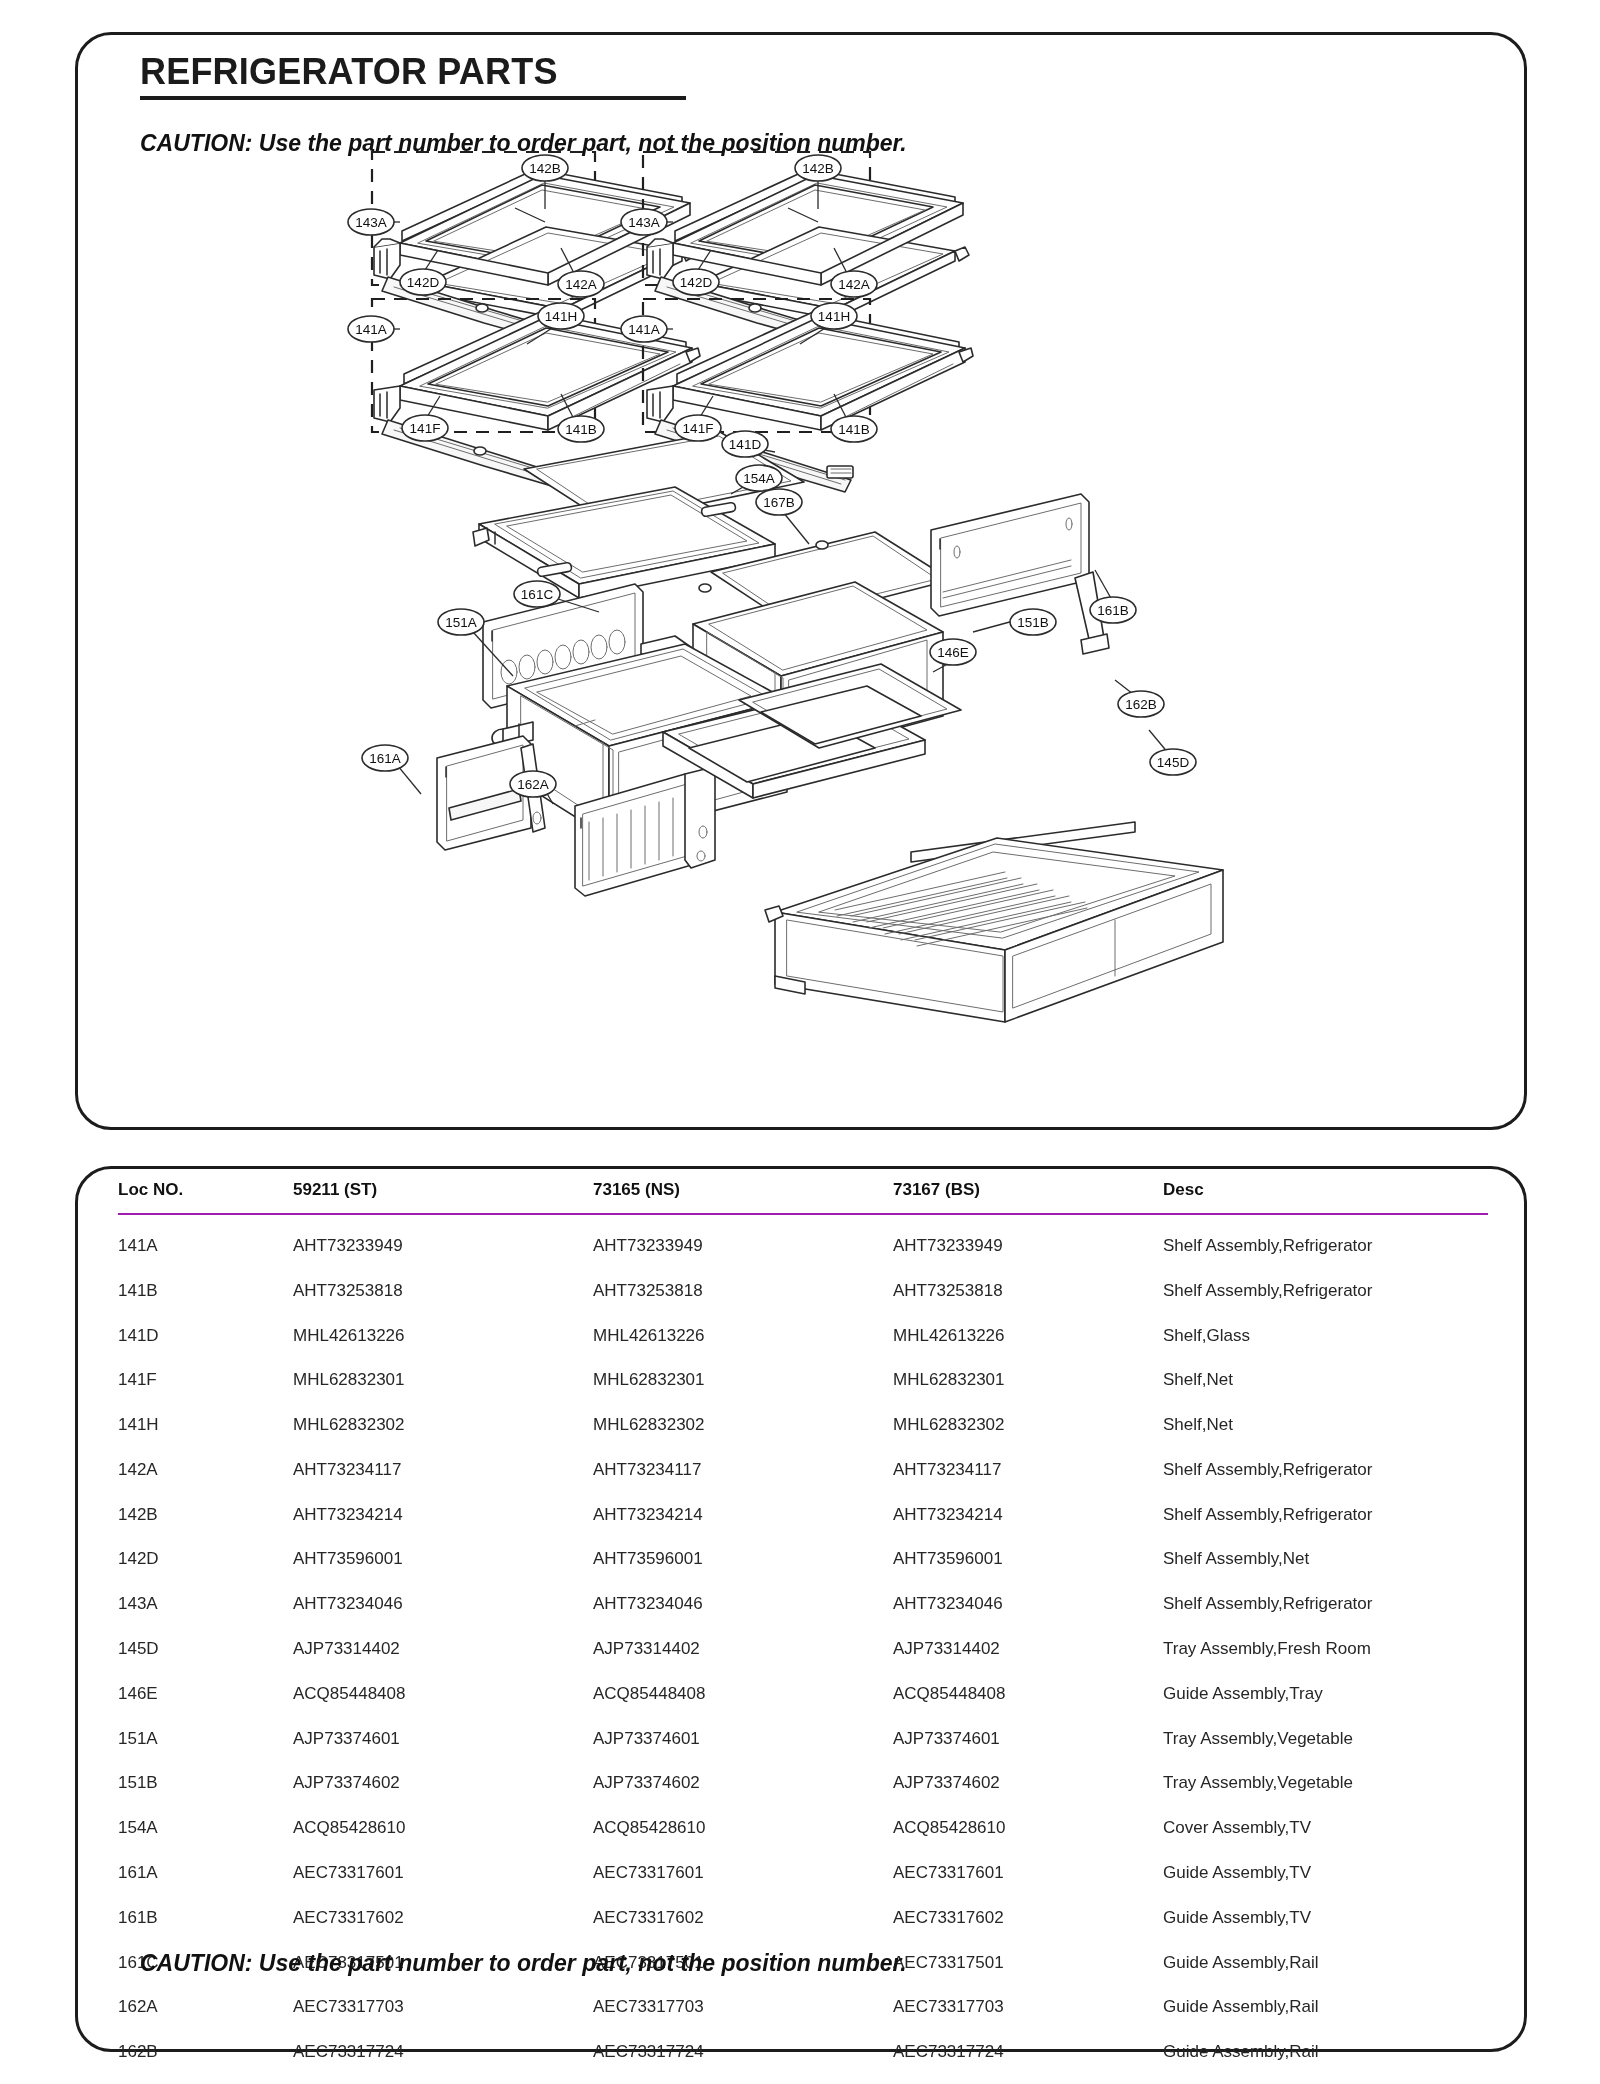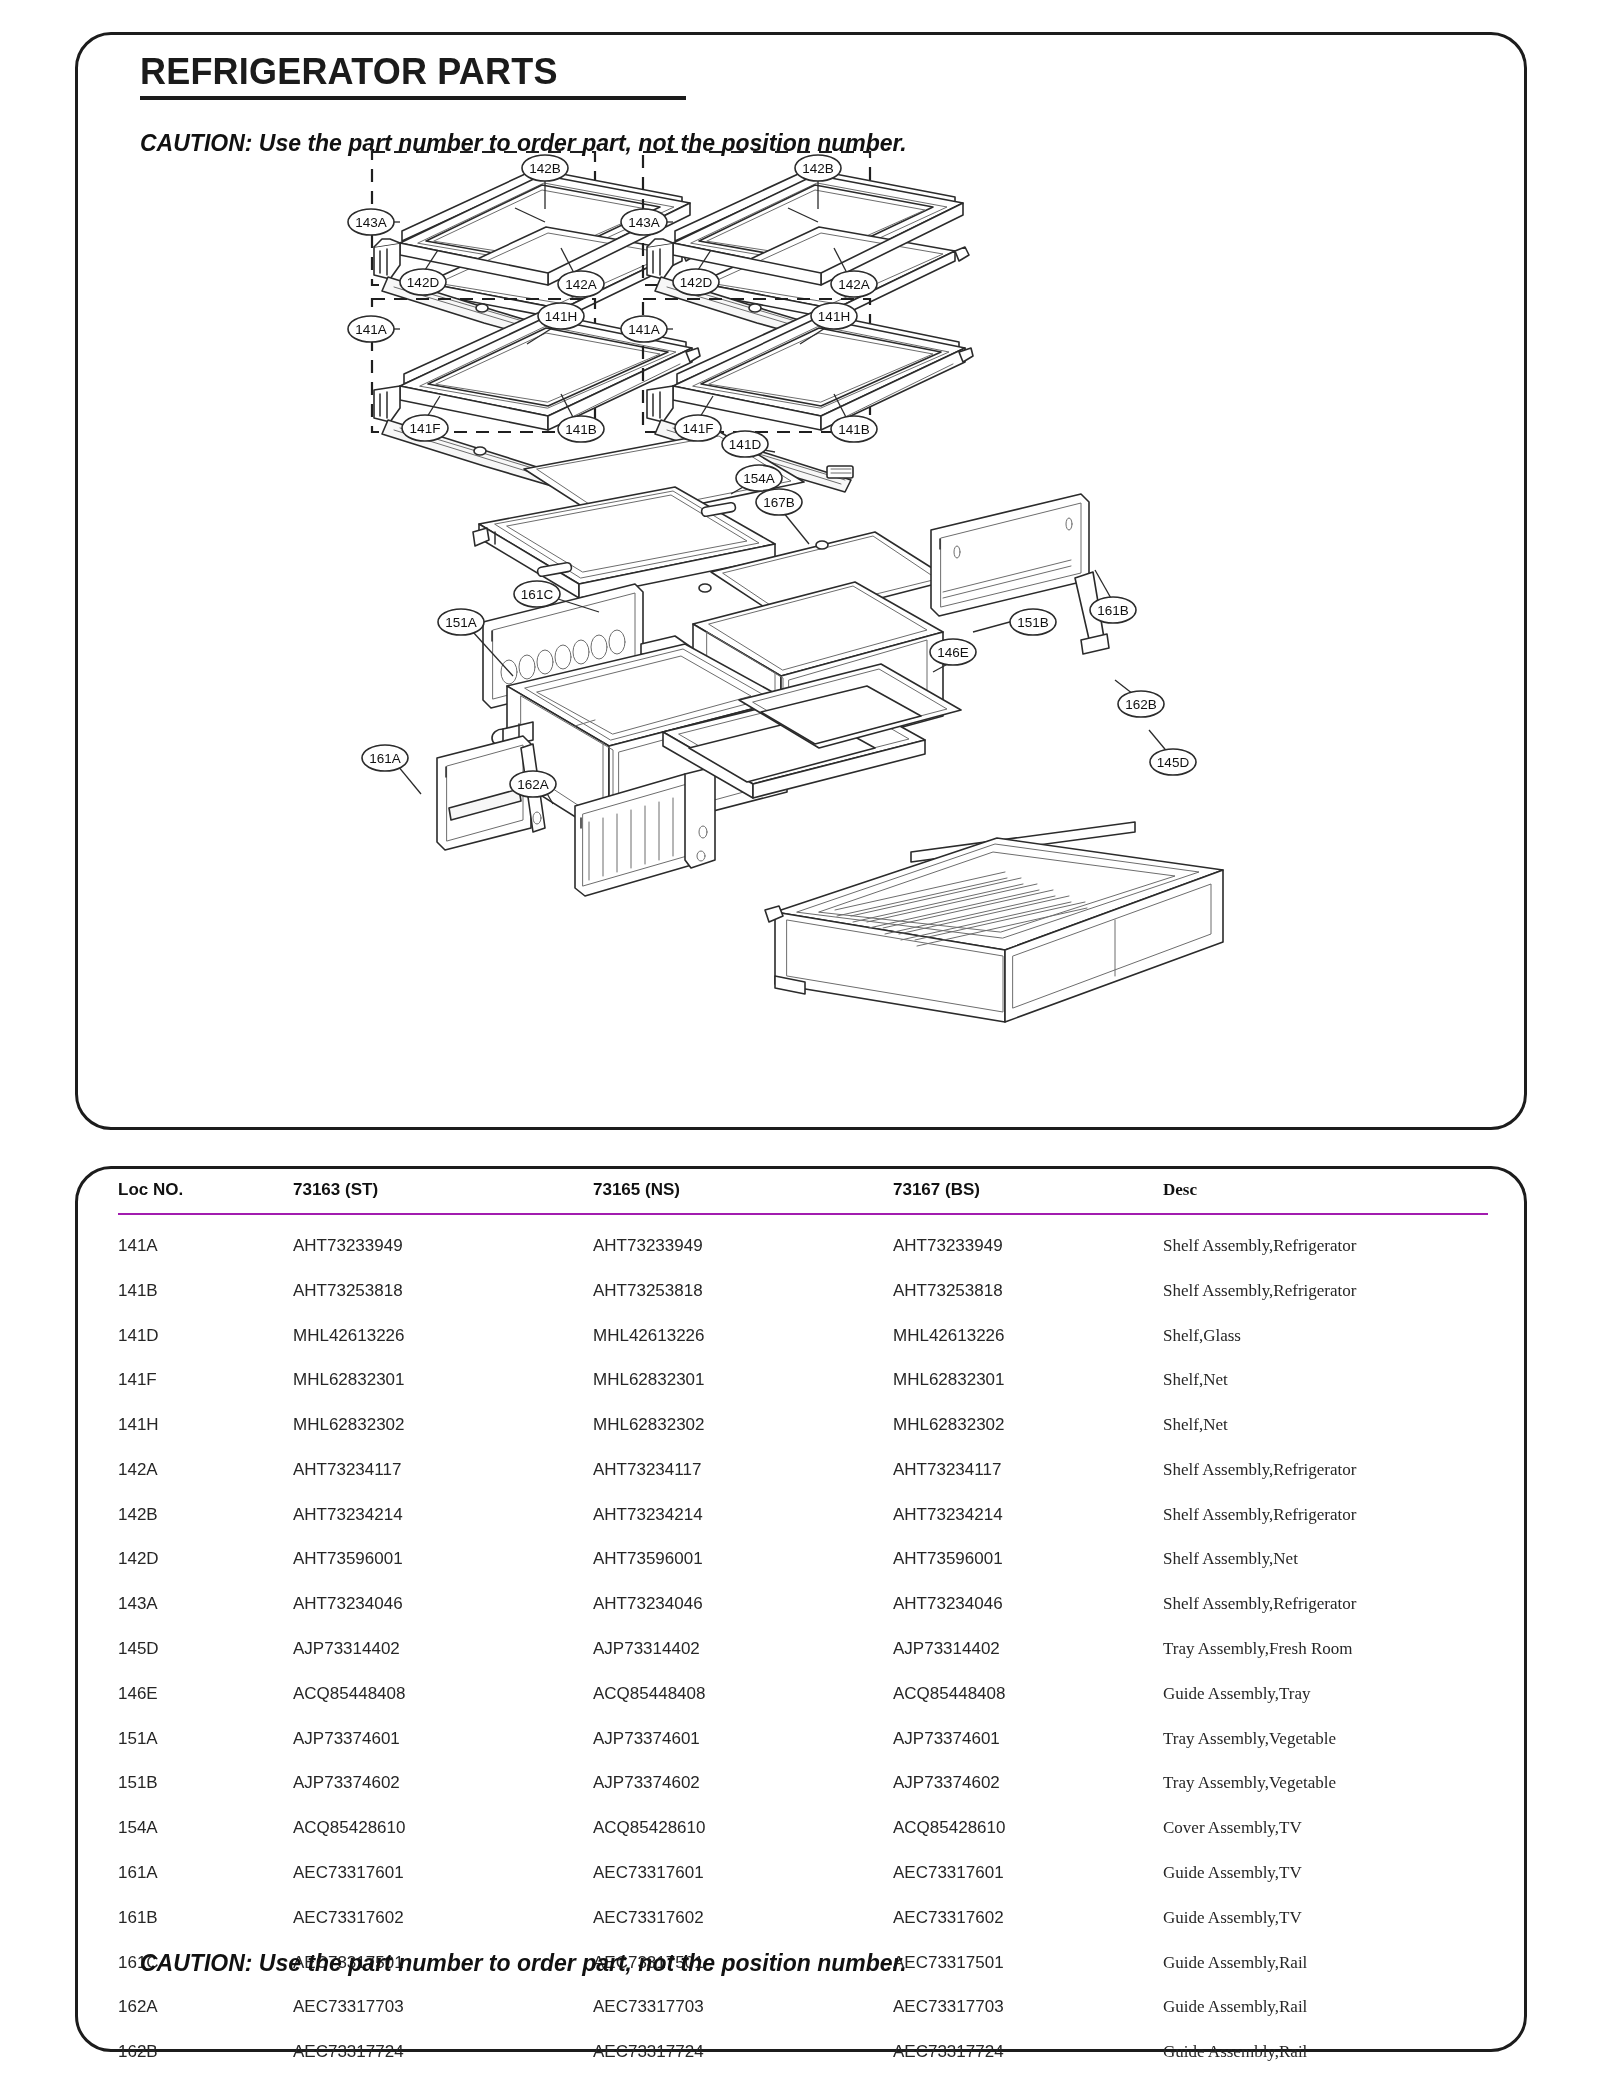--- a/index.html
+++ b/index.html
@@ -54,21 +54,21 @@
   #parts-table td{
     font-size:17px; font-weight:normal; text-align:left;
     padding:12.4px 0 12.4px 0; color:#262626;
     white-space:nowrap;
   }
   #parts-table tbody tr:first-child td{ padding-top:21px; }
   .c-loc{ width:175px; }
   .c-st { width:300px; }
   .c-ns { width:300px; }
   .c-bs { width:270px; }
-  .c-desc{ width:auto;font-family:Liberation Serif, serif; }
+  .c-desc{ width:auto; }
 
   
   #diagram-stage{
     position:absolute; left:75px; top:32px;
     width:1452px; height:1098px; overflow:hidden;
     pointer-events:none;
   }
   #diagram-stage svg{ display:block; }
   .ln{ fill:none; stroke:#2b2b2b; stroke-width:1.5; stroke-linejoin:round; stroke-linecap:round; }
   .ln-t{ fill:none; stroke:#6d6d6d; stroke-width:1; stroke-linejoin:round; stroke-linecap:round; }
@@ -458,21 +458,21 @@
 
 </svg>
 </div>
 
 <div class="panel" id="table-panel"></div>
 
 <table id="parts-table">
   <thead>
     <tr>
       <th class="c-loc">Loc NO.</th>
-      <th class="c-st">73163 (ST)</th>
+      <th class="c-st">59211 (ST)</th>
       <th class="c-ns">73165 (NS)</th>
       <th class="c-bs">73167 (BS)</th>
       <th class="c-desc">Desc</th>
     </tr>
   </thead>
   <tbody id="parts-table-body">
       <tr>
         <td class="c-loc">141A</td>
         <td class="c-st">AHT73233949</td>
         <td class="c-ns">AHT73233949</td>

